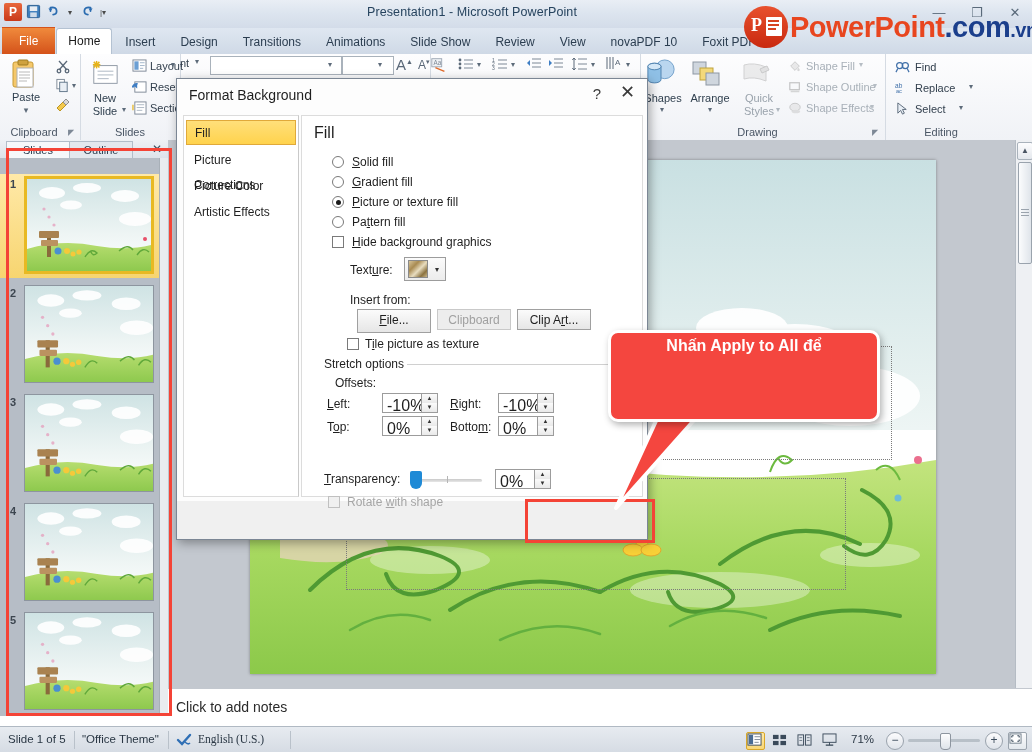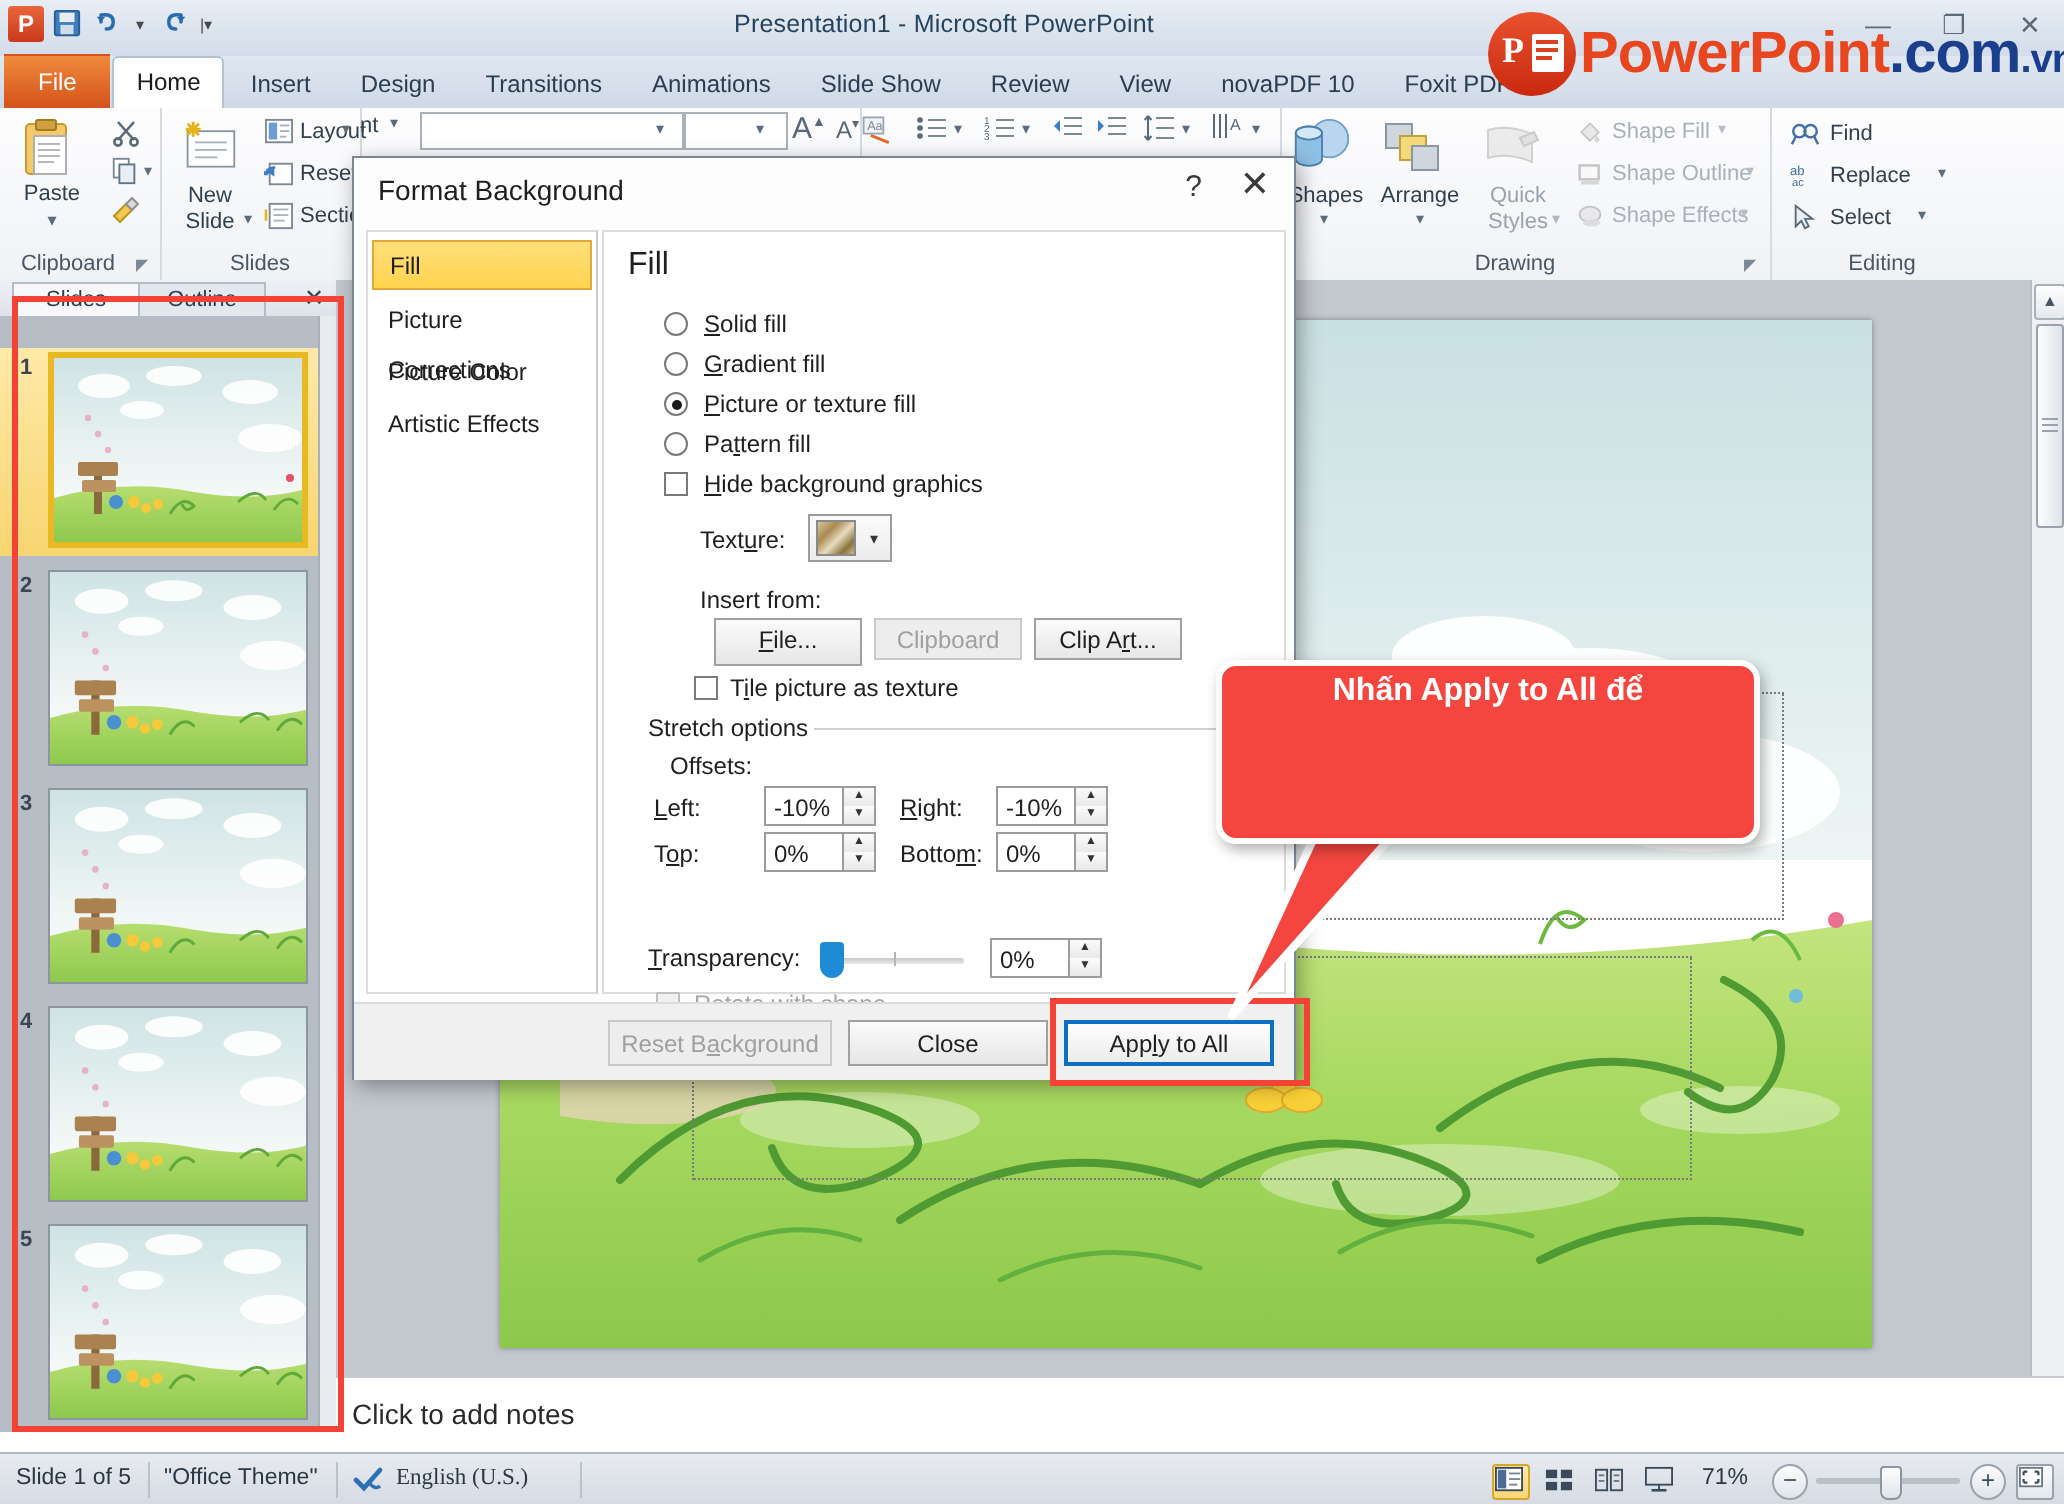--- a/index.html
+++ b/index.html
@@ -113,21 +113,21 @@
   .lbl{position:absolute;font-size:12px;color:#1f1f1f;white-space:nowrap;}
   .lbl.dis{color:#a6a6a6;}
   .u{text-decoration:underline;}
 
   .btn{position:absolute;background:linear-gradient(180deg,#fbfbfb,#e6e6e6);
     border:1px solid #a0a0a0;font-size:12px;color:#1f1f1f;text-align:center;box-sizing:border-box;}
   .btn.dis{color:#a0a0a0;background:#ededed;border-color:#c9c9c9;}
   .btn.default{border:2px solid #0b6fc4;background:linear-gradient(180deg,#fdfdfd,#ececec);}
 
   .spin{position:absolute;background:#fff;border:1px solid #9c9c9c;box-sizing:border-box;}
-  .spinval{position:absolute;left:4px;top:3px;font-size:12px;color:#1f1f1f;}
+  .spinval{position:absolute;left:4px;top:3px;font-size:16px;color:#1f1f1f;}
   .spinup{position:absolute;right:0;top:0;width:15px;height:9px;
     background:linear-gradient(180deg,#fbfbfb,#e9e9e9);border-left:1px solid #9c9c9c;border-bottom:1px solid #c8c8c8;
     font-size:6px;line-height:9px;text-align:center;color:#333;}
   .spindn{position:absolute;right:0;bottom:0;width:15px;height:9px;
     background:linear-gradient(180deg,#fbfbfb,#e9e9e9);border-left:1px solid #9c9c9c;
     font-size:6px;line-height:9px;text-align:center;color:#333;}
 
   .grpline{position:absolute;height:1px;background:#d0d0d0;}
   .texswatch{position:absolute;width:20px;height:18px;border:1px solid #8a8a8a;box-sizing:border-box;
     background:linear-gradient(135deg,#d7c49a 0%,#a98b52 30%,#e8ddc0 55%,#8b7340 80%,#cbb88d 100%);}
@@ -1016,25 +1016,20 @@
           <div class="spinval">0%</div>
           <div class="spinup">▲</div>
           <div class="spindn">▼</div>
         </div>
 
         <div class="chk dis" style="left:26px;top:380px;"></div>
         <div class="lbl dis" style="left:45px;top:379px;">Rotate <span class="u">w</span>ith shape</div>
       </div>
     </div>
 
-    <div class="dlgfoot">
-      <div class="btn dis" style="left:127px;top:8px;width:112px;height:23px;line-height:23px;">Reset B<span class="u">a</span>ckground</div>
-      <div class="btn" style="left:247px;top:8px;width:100px;height:23px;line-height:23px;">Close</div>
-      <div class="btn default" style="left:355px;top:8px;width:105px;height:23px;line-height:21px;">App<span class="u">l</span>y to All</div>
-    </div>
   </div>
 
   <div class="redbox" style="left:6px;top:148px;width:160px;height:562px;"></div>
   <div class="redbox" style="left:525px;top:499px;width:124px;height:38px;"></div>
 
   <svg style="position:absolute;left:600px;top:400px;width:130px;height:130px;pointer-events:none;" viewBox="0 0 130 130">
     <path d="M62 8 L96 18 L16 108 Z" fill="#f4463f" stroke="#ffffff" stroke-width="4" stroke-linejoin="round"></path>
   </svg>
   <div class="callout">
     <div class="cal1 calloutext" style="top:0;">Nhấn Apply to All để</div>

